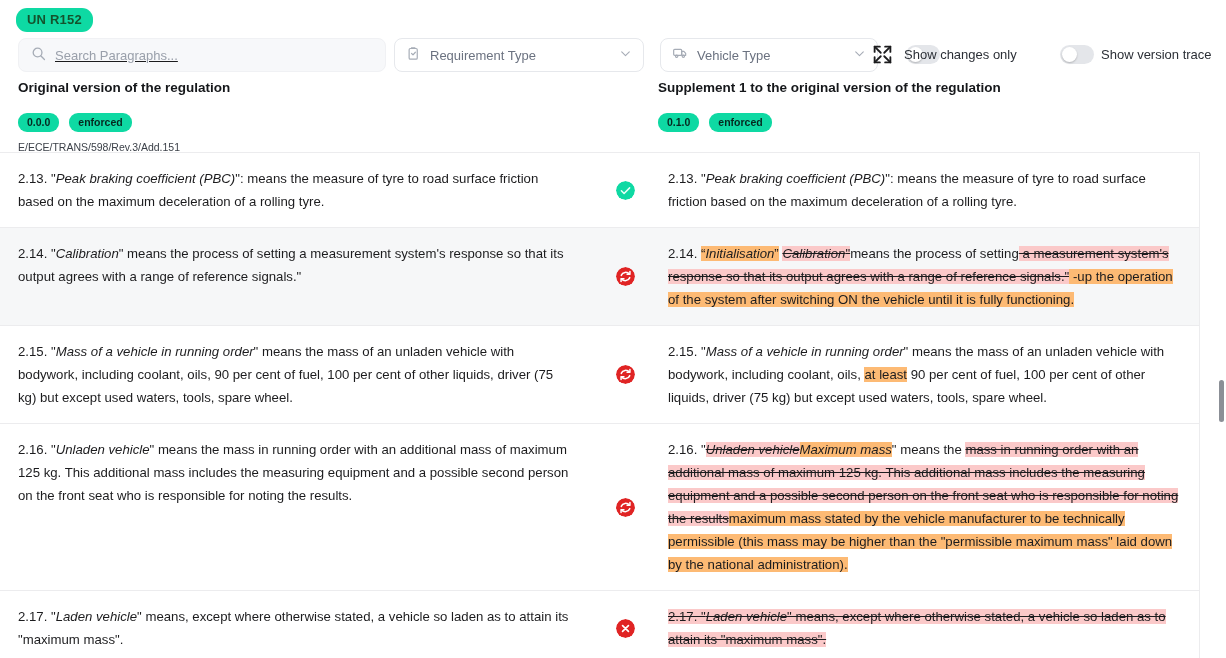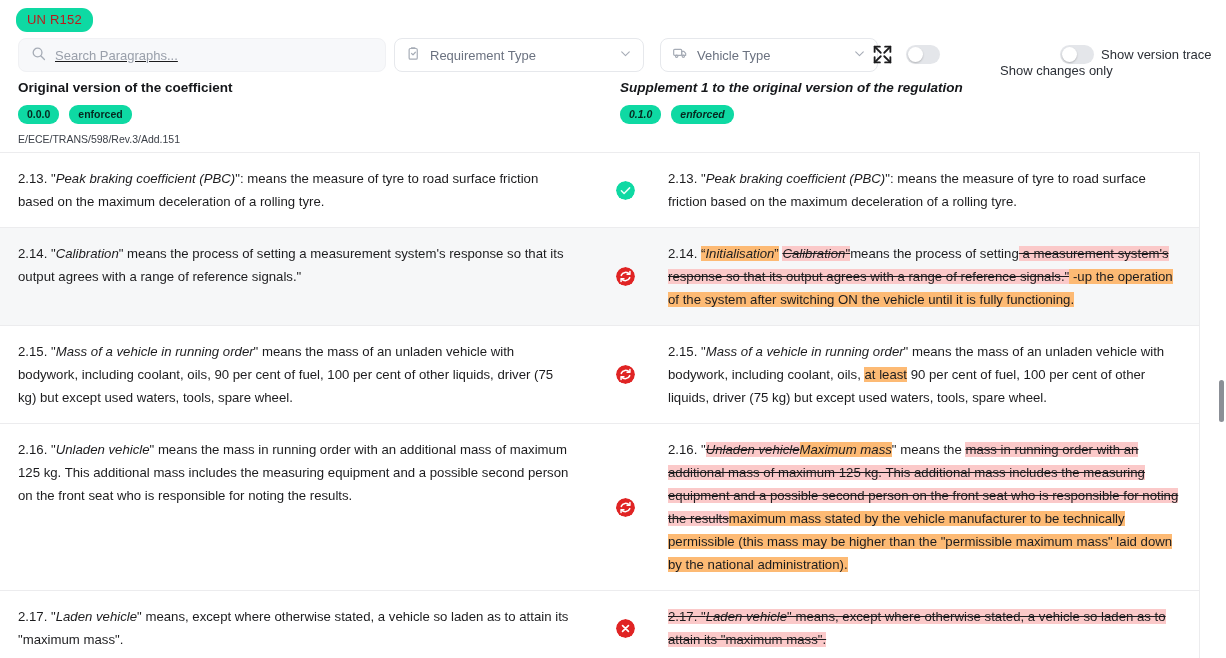--- a/index.html
+++ b/index.html
@@ -9,22 +9,22 @@
     background: #ffffff;
     font-family: "Liberation Sans", sans-serif;
     color: #1c1c1e;
     overflow: hidden;
   }
   .app { position: relative; width: 1226px; height: 658px; }
 
   
   .reg-badge {
     position: absolute; left: 16px; top: 8px;
-    background: #0ed9a3; color: #b91c1c;
-    font-size: 13px; font-weight: 400;
+    background: #0ed9a3; color: #14532d;
+    font-size: 13px; font-weight: 700;
     padding: 4px 11px 5px; border-radius: 11px;
     letter-spacing: .2px;
   }
 
   
   .toolbar {
     position: absolute; left: 0; top: 38px; width: 1226px; height: 38px;
   }
   .search-box {
     position: absolute; left: 18px; top: 0; width: 368px; height: 34px;
@@ -49,29 +49,29 @@
     background: #e4e6ea; border-radius: 10px; cursor: pointer;
   }
   .toggle::after {
     content: ''; position: absolute; left: 2px; top: 2px;
     width: 15px; height: 15px; border-radius: 50%;
     background: #fff; box-shadow: 0 1px 2px rgba(0,0,0,.22);
   }
   .toggle.t1 { left: 906px; }
   .toggle.t2 { left: 1060px; }
   .toggle-label { position: absolute; top: 9px; font-size: 13px; color: #2b2f36; }
-  .toggle-label.l1 { left: 1000px; margin-top: 16px; }
+  .toggle-label.l1 { left: 904px; }
   .toggle-label.l2 { left: 1101px; }
 
   
   .ver-head { position: absolute; top: 80px; }
   .ver-head.left { left: 18px; }
-  .ver-head.right { left: 620px; font-style: italic; }
+  .ver-head.right { left: 658px; }
   .ver-title { font-size: 13.5px; font-weight: 700; color: #15171a; }
-  .ver-chips { margin-top: 10px; display: flex; align-items: center; gap: 10px; }
+  .ver-chips { margin-top: 18px; display: flex; align-items: center; gap: 10px; }
   .chip {
     background: #0ed9a3; color: #06281f; font-size: 10.5px; font-weight: 700;
     padding: 3px 9px 4px; border-radius: 9px;
   }
   .ver-doc { margin-top: 9px; font-size: 10.5px; color: #3c4149; }
 
   
   .table {
     position: absolute; left: 0; top: 152px; width: 1200px; height: 506px;
     border-top: 1px solid #ececee;
@@ -181,21 +181,21 @@
     </div>
 
     <div class="toggle t1"></div>
     <div class="toggle-label l1">Show changes only</div>
 
     <div class="toggle t2"></div>
     <div class="toggle-label l2">Show version trace</div>
   </div>
 
   <div class="ver-head left">
-    <div class="ver-title">Original version of the coefficient</div>
+    <div class="ver-title">Original version of the regulation</div>
     <div class="ver-chips">
       <span class="chip">0.0.0</span>
       <span class="chip">enforced</span>
     </div>
     <div class="ver-doc">E/ECE/TRANS/598/Rev.3/Add.151</div>
   </div>
 
   <div class="ver-head right">
     <div class="ver-title">Supplement 1 to the original version of the regulation</div>
     <div class="ver-chips">

